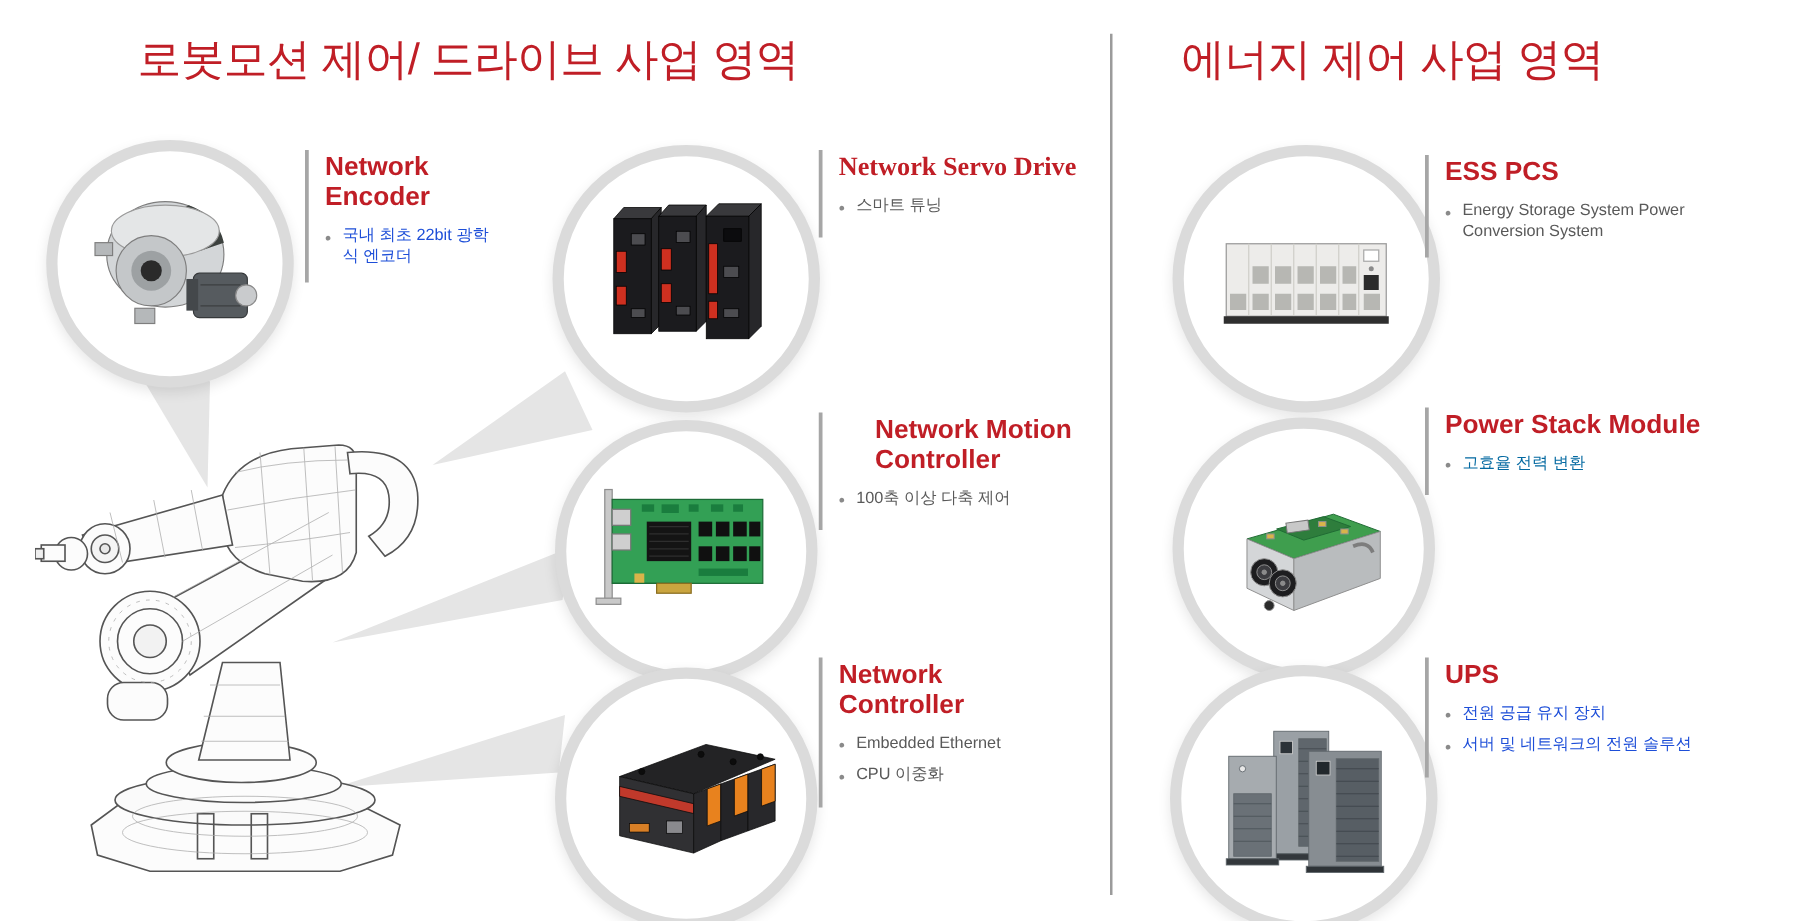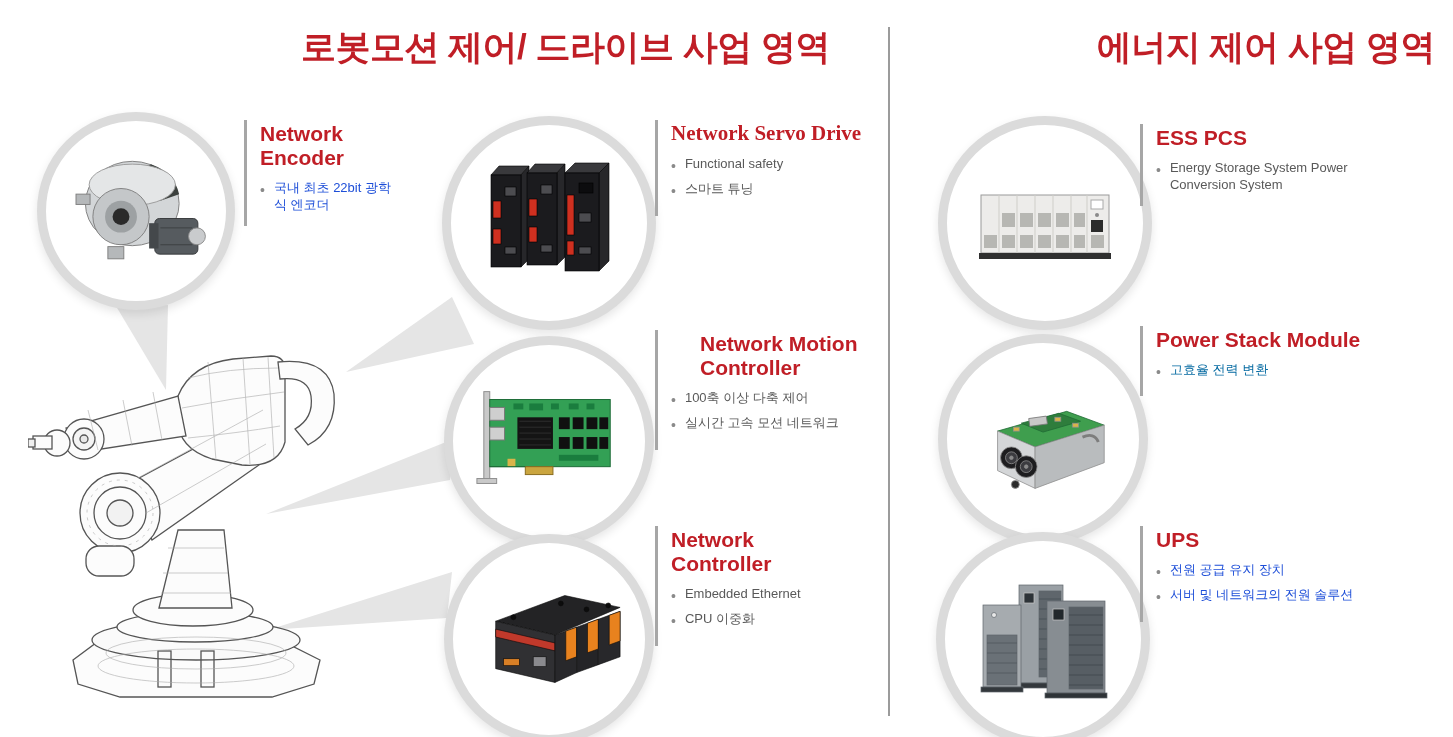--- a/index.html
+++ b/index.html
@@ -1,20 +1,20 @@
 <!DOCTYPE html>
 <html><head>
 <meta charset="utf-8">
 <style>
   html,body{margin:0;padding:0;background:#ffffff;}
   #canvas{position:relative;width:1453px;height:737px;background:#ffffff;overflow:hidden;
           font-family:"Liberation Sans","DejaVu Sans",sans-serif;}
 
-  .section-title{position:absolute;top:24px;font-size:35px;font-weight:bold;
-                 text-align:right;letter-spacing:-0.5px;white-space:nowrap;}
+  .section-title{position:absolute;top:24px;font-size:35px;font-weight:normal;
+                 text-align:left;letter-spacing:-0.5px;white-space:nowrap;}
   #left-title{left:110px;width:720px;}
   #right-title{left:945px;width:490px;}
 
   #center-divider{position:absolute;left:888px;top:27px;width:2px;height:689px;background:#9b9b9b;}
 
   .photo-circle{position:absolute;border-radius:50%;background:#ffffff;
                 border:9px solid #dbdbdb;box-shadow:0 4px 10px rgba(0,0,0,0.10);
                 display:flex;align-items:center;justify-content:center;z-index:3;}
   .photo-circle svg{display:block;}
 
@@ -157,23 +157,20 @@
         <rect x="110" y="40" width="14" height="10" fill="#0c0c0e"></rect>
         <rect x="110" y="70" width="12" height="9" fill="#4c4c50"></rect>
         <rect x="110" y="104" width="12" height="7" fill="#4c4c50"></rect>
       </g>
     </svg>
   </div>
 
   <div class="tblock" style="left:655px;top:120px;width:212px;">
     <div class="h" style="color:#C01E26;width:195px;font-family:Liberation Serif, serif;">Network Servo Drive</div>
     <ul style="color:#595959;width:200px;">
-      <li>
-        <span>Functional safety</span>
-        </li>
       <li>
         <span>스마트 튜닝</span>
         </li>
     </ul>
   </div>
 
   <div class="photo-circle" style="left:444px;top:336px;width:192px;height:192px;">
     <svg width="158" height="158" viewBox="0 0 160 160">
       <rect x="14" y="30" width="6" height="90" fill="#c9c9c9" stroke="#8e8e8e"></rect>
       <rect x="7" y="118" width="20" height="5" fill="#c9c9c9" stroke="#8e8e8e"></rect>
@@ -211,23 +208,20 @@
       <line x1="20" y1="106" x2="56" y2="106" stroke="#1c6b36"></line>
     </svg>
   </div>
 
   <div class="tblock" style="left:655px;top:330px;width:215px;">
     <div class="h" style="color:#C01E26;width:205px;margin-left:29px;">Network Motion Controller</div>
     <ul style="color:#595959;width:180px;">
       <li>
         <span>100축 이상 다축 제어</span>
         </li>
-      <li>
-        <span>실시간 고속 모션 네트워크</span>
-        </li>
     </ul>
   </div>
 
   <div class="photo-circle" style="left:444px;top:534px;width:192px;height:192px;">
     <svg width="158" height="158" viewBox="0 0 160 160">
       <g stroke="#0a0a0a" stroke-width="0.6">
         <polygon points="26,62 96,36 152,48 86,76" fill="#232325"></polygon>
         <polygon points="26,62 86,76 86,124 26,110" fill="#303033"></polygon>
         <polygon points="26,70 86,84 86,92 26,78" fill="#c0392b"></polygon>
         <rect x="64" y="98" width="13" height="10" fill="#8a8a8e"></rect>

